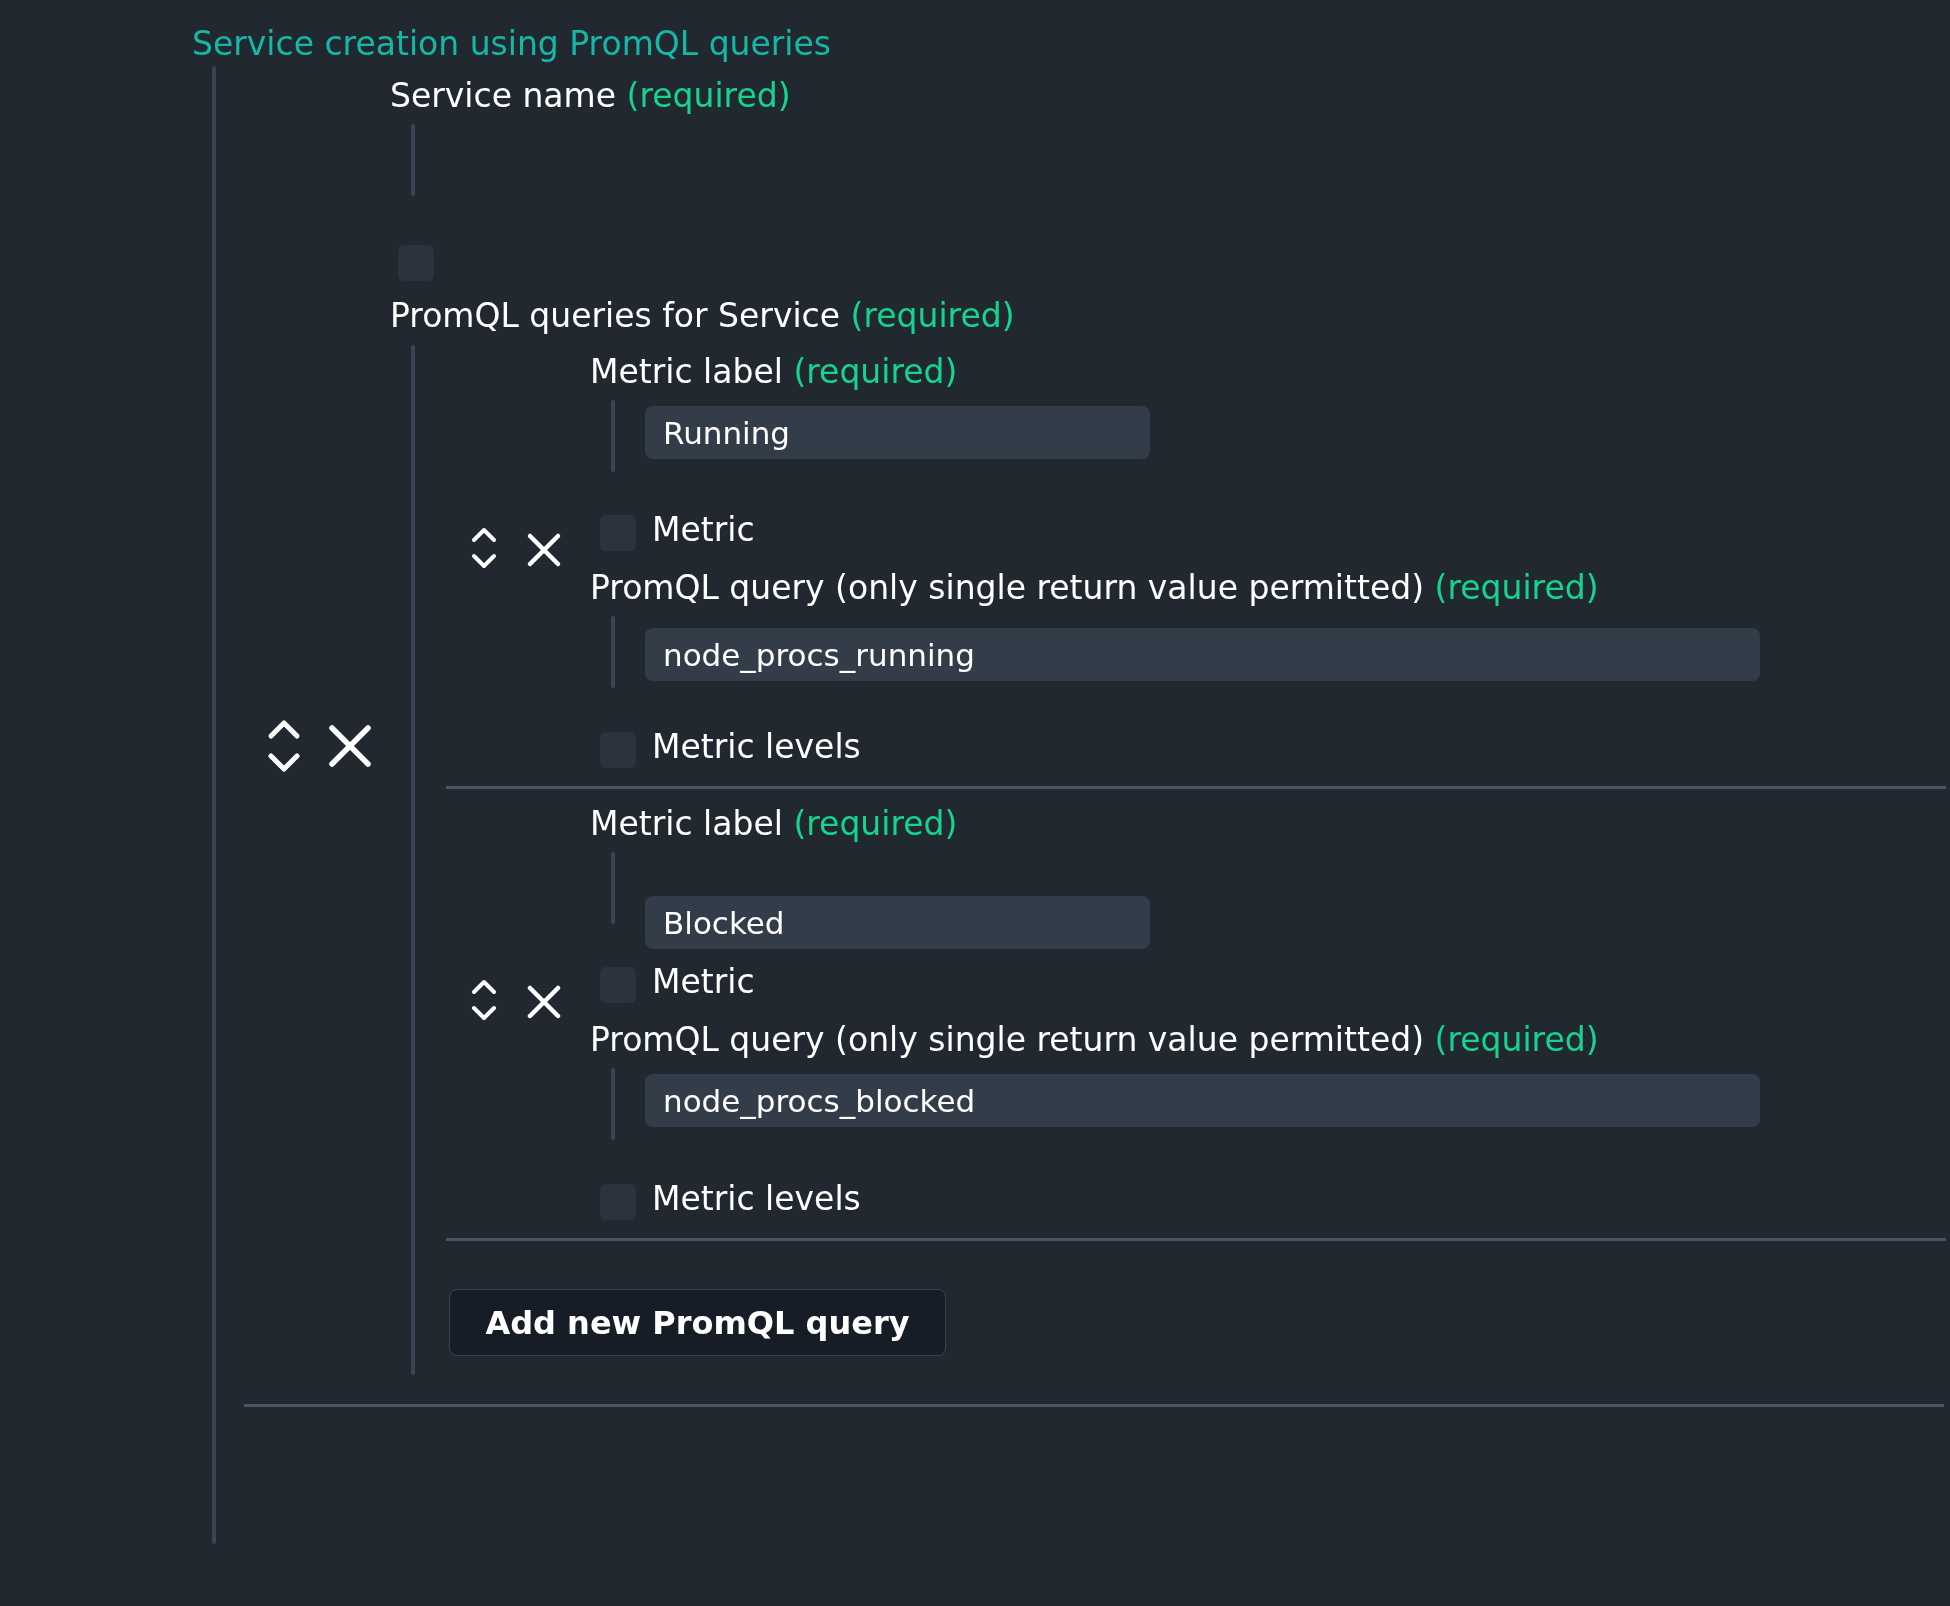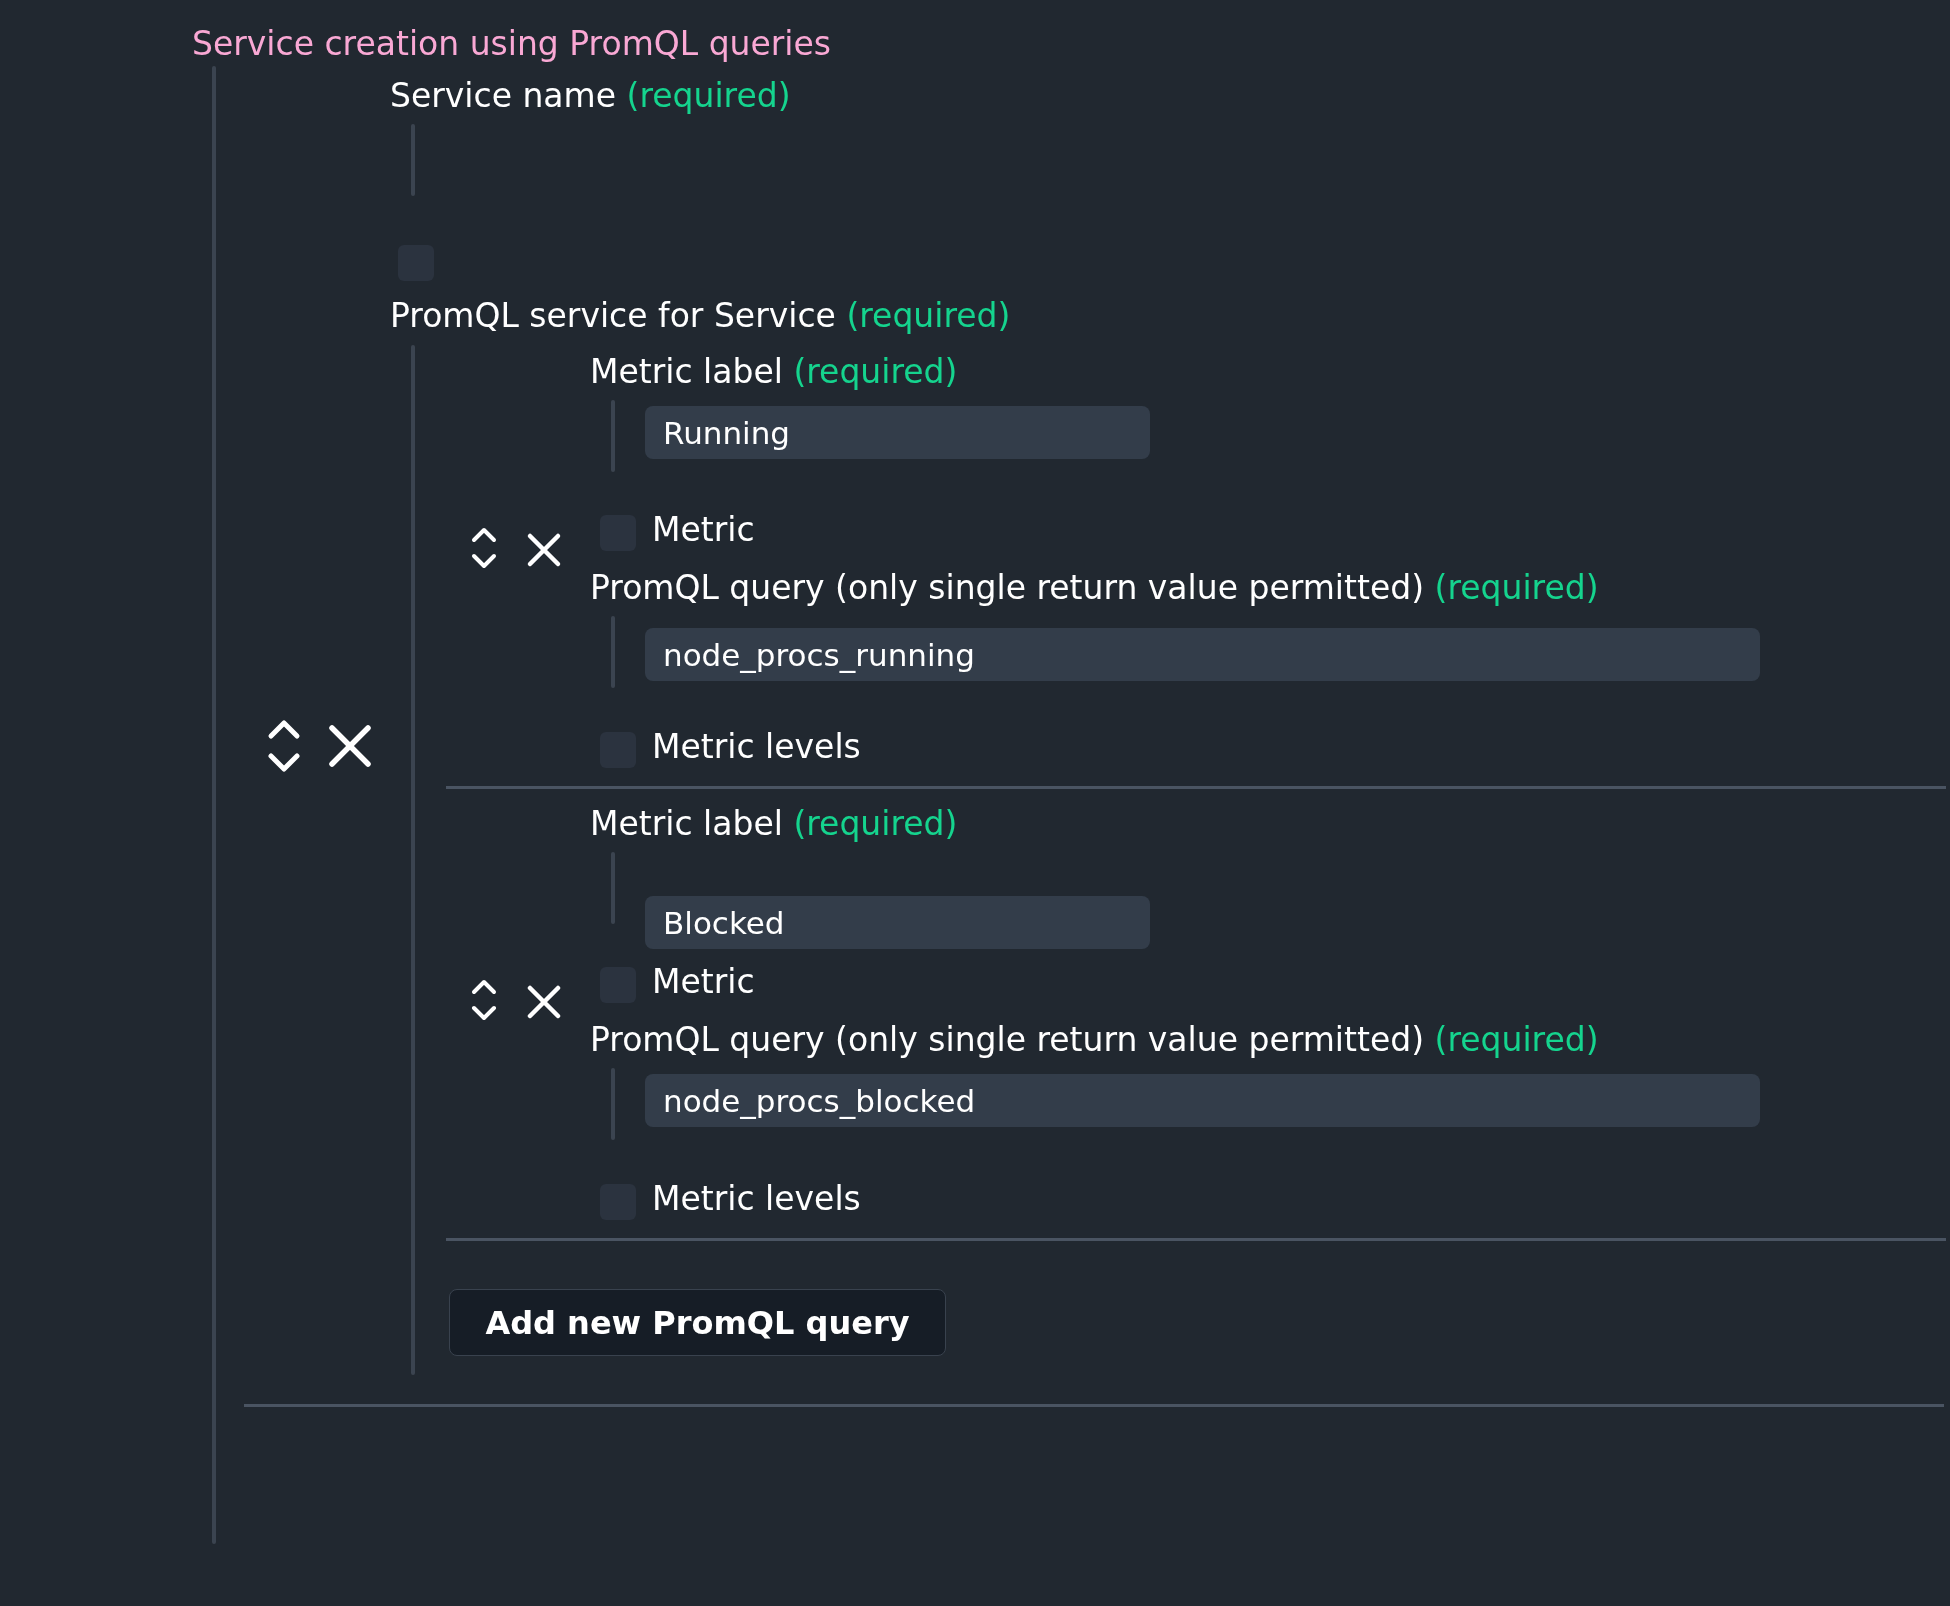--- a/index.html
+++ b/index.html
@@ -23,21 +23,21 @@
     background: #212830;
   }
 
   
   .title {
     position: absolute;
     left: 192px;
     top: 24px;
     font-size: 33px;
     line-height: 40px;
-    color: #f9a8d4;
+    color: #14b8a6;
     white-space: nowrap;
   }
   .lbl {
     font-size: 33px;
     line-height: 40px;
     color: #ffffff;
     white-space: nowrap;
   }
   .req {
     color: #15d48e;
@@ -128,21 +128,21 @@
     <span>Service name</span>
     <span class="req">(required)</span>
   </div>
 
   <div class="vrule" style="left:411px; top:124px; height:72px;"></div>
 
 
   <input class="cbox" type="checkbox" style="left: 398px; top: 245px; width: 36px; height: 36px;">
 
   <div class="abs lbl" style="left:390px; top:296px;">
-    <span>PromQL service for Service</span>
+    <span>PromQL queries for Service</span>
     <span class="req">(required)</span>
   </div>
 
   <div class="vrule" style="left:411px; top:345px; height:1030px;"></div>
 
   <div class="abs lbl" style="left:590px; top:352px;">
     <span>Metric label</span>
     <span class="req">(required)</span>
   </div>
 

